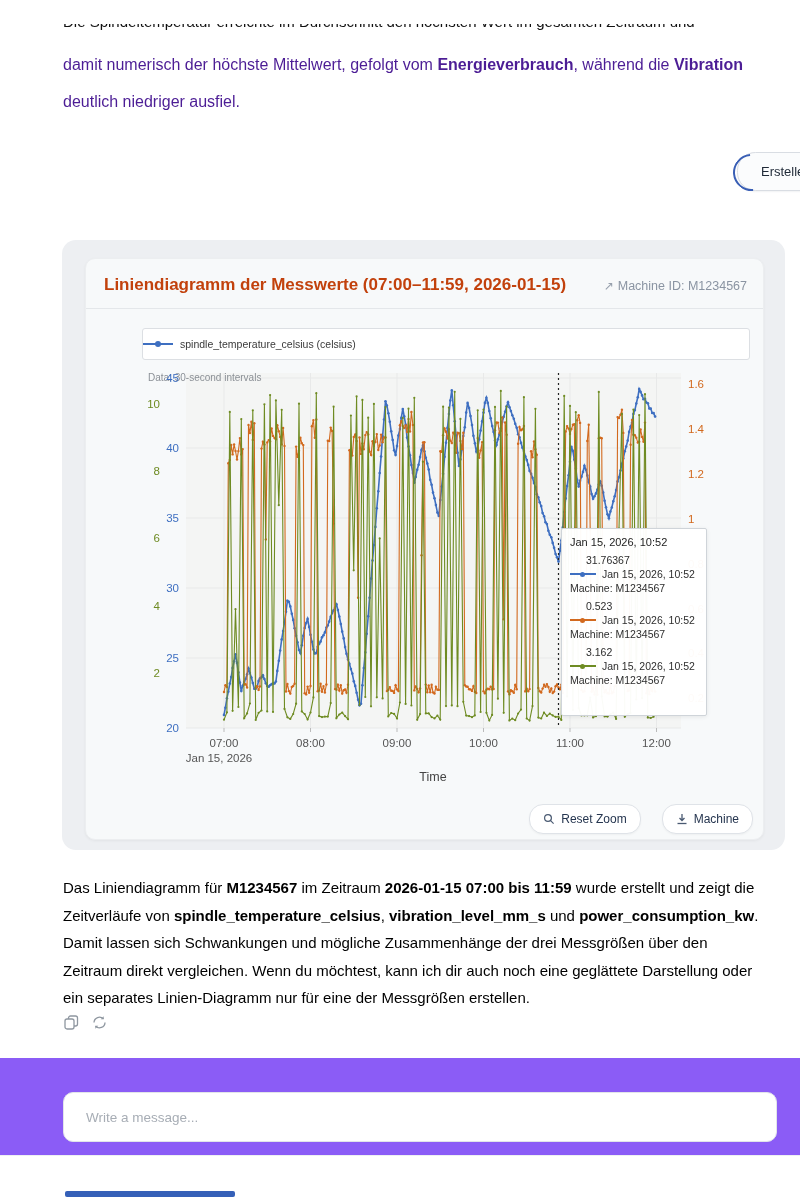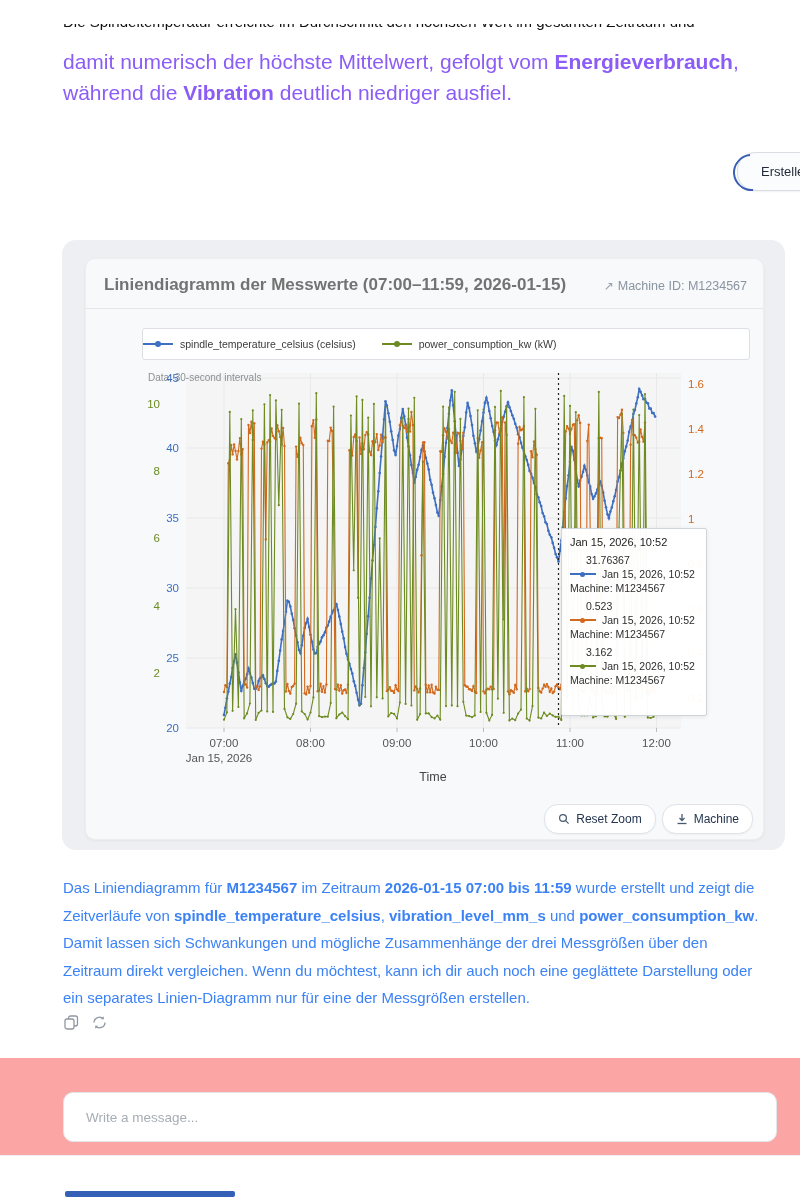--- a/index.html
+++ b/index.html
@@ -3,34 +3,34 @@
 <meta charset="utf-8">
 <style>
   html,body{margin:0;padding:0;}
   body{width:800px;height:1200px;position:relative;background:#fff;overflow:hidden;
        font-family:"Liberation Sans",sans-serif;color:#161616;}
   .abs{position:absolute;}
   
   .top-clip{left:63px;top:24px;width:700px;height:9px;overflow:hidden;}
   .top-clip .inner{margin-top:-11px;font-size:15px;white-space:nowrap;color:#111;}
   
-  .para{left:63px;top:46px;width:700px;font-size:21px;line-height:31px;color:#8b5cf6;}
+  .para{left:63px;top:46px;width:700px;font-size:16px;line-height:37px;color:#4c1d95;}
   .para strong{font-weight:700;}
   
   .chip{left:737px;top:152px;width:150px;height:37px;background:#fbfcfd;border:1px solid #d9dde3;
         border-radius:18.5px;display:flex;align-items:center;box-shadow:0 1px 2px rgba(20,30,60,.06);}
   .chip .arc{position:absolute;left:-5px;top:1px;width:33px;height:33px;border:2.5px solid transparent;
         border-left-color:#3a5fb5;border-bottom-color:#3a5fb5;border-radius:50%;transform:rotate(40deg);}
   .chip .lbl{margin-left:23px;font-size:13px;color:#1f2937;white-space:nowrap;}
   
   .bubble{left:62px;top:240px;width:723px;height:610px;background:#edeff2;border-radius:14px;}
   .card{left:85px;top:258px;width:677px;height:580px;background:#f7f9fa;border:1px solid #eceef0;
         border-radius:10px;box-shadow:0 1px 3px rgba(0,0,0,.05);}
   .card-head{position:absolute;left:0;top:0;width:100%;height:50px;border-bottom:1px solid #e4e7ea;box-sizing:border-box;}
-  .card-title{position:absolute;left:18px;top:16px;font-size:17px;font-weight:700;color:#737373;}
+  .card-title{position:absolute;left:18px;top:16px;font-size:17px;font-weight:700;color:#c2410c;}
   .machine-id{position:absolute;right:16px;top:20px;font-size:12.5px;color:#8a94a2;}
   .machine-id .arr{font-size:12px;margin-right:4px;color:#97a0ad;}
   
   .legend{position:absolute;left:56px;top:69px;width:606px;height:30px;background:#fff;border:1px solid #dcdfe3;
           border-radius:3px;display:flex;align-items:center;justify-content:flex-start;gap:26px;}
   .legend-item{display:flex;align-items:center;gap:7px;cursor:pointer;}
   .lg-line{position:relative;width:30px;height:2px;display:inline-block;}
   .lg-dot{position:absolute;left:12px;top:-2px;width:6px;height:6px;border-radius:50%;display:inline-block;}
   .lg-label{font-size:10.5px;color:#3a3a3a;}
   
@@ -38,30 +38,30 @@
            border:1px solid #cfd4d9;border-radius:2px;box-shadow:0 1px 4px rgba(0,0,0,.08);
            font-size:10.5px;color:#2d2d2d;padding:6px 8px;box-sizing:border-box;line-height:14px;}
   .tt-head{font-size:11px;margin-bottom:4px;color:#222;}
   .tt-row{margin-bottom:4px;}
   .tt-val{margin-left:16px;}
   .tt-line{display:flex;align-items:center;gap:6px;}
   .tt-marker{position:relative;width:26px;height:2px;display:inline-block;flex:none;}
   .tt-marker i{position:absolute;left:10px;top:-1.5px;width:5px;height:5px;border-radius:50%;display:block;}
   .tt-machine{}
   
-  .chart-btns{position:absolute;right:10px;top:545px;display:flex;gap:6px;}
+  .chart-btns{position:absolute;right:10px;top:545px;display:flex;gap:21px;}
   .cbtn{height:28px;background:#fff;border:1px solid #dfe3e8;border-radius:14px;display:flex;align-items:center;
         gap:6px;padding:0 13px;font-size:12px;color:#25354f;box-shadow:0 1px 2px rgba(0,0,0,.04);cursor:pointer;}
   
-  .answer{left:63px;top:874px;width:704px;font-size:15px;line-height:27.5px;color:#3b82f6;}
+  .answer{left:63px;top:874px;width:704px;font-size:15px;line-height:27.5px;color:#000000;}
   .answer strong{font-weight:700;}
   .msg-icons{left:63px;top:1014px;display:flex;gap:11px;}
   .mi{width:17px;height:17px;cursor:pointer;}
   
-  .composer-band{left:0;top:1058px;width:800px;height:97px;background:#fca5a5;border-bottom:1px solid #eef0f2;}
+  .composer-band{left:0;top:1058px;width:800px;height:97px;background:#8b5cf6;border-bottom:1px solid #eef0f2;}
   .composer-box{left:63px;top:1092px;width:712px;height:48px;background:#fff;border:1px solid #e2e5e9;
                 border-radius:10px;display:flex;align-items:center;}
   .composer-box .ph{margin-left:22px;font-size:13.5px;color:#a7adb5;}
   .bottom-bar{left:65px;top:1191px;width:170px;height:6px;background:#3560b8;border-radius:2px;}
   svg text{font-family:"Liberation Sans",sans-serif;}
 </style>
 </head>
 <body>
 
 <div class="abs top-clip">
@@ -81,26 +81,20 @@
       <div class="card-title">Liniendiagramm der Messwerte (07:00–11:59, 2026-01-15)</div>
       <div class="machine-id"><span class="arr">↗</span><span>Machine ID: M1234567</span></div>
     </div>
 
     <div class="legend">
       <div class="legend-item">
         <span class="lg-line" style="background: rgb(62, 111, 193);">
             <span class="lg-dot" style="background: rgb(62, 111, 193);"></span>
           </span>
         <span class="lg-label">spindle_temperature_celsius (celsius)</span>
-      </div>
-      <div class="legend-item">
-        <span class="lg-line" style="background: rgb(110, 139, 34);">
-            <span class="lg-dot" style="background: rgb(110, 139, 34);"></span>
-          </span>
-        <span class="lg-label">power_consumption_kw (kW)</span>
       </div>
     </div>
 
     <svg id="chart-svg" width="677" height="580" style="position:absolute;left:0;top:0;">
         <rect x="100" y="114" width="495" height="355" fill="#f4f5f4"></rect>
         <line x1="100" x2="595" y1="119" y2="119" stroke="#e8e9e9" stroke-width="1"></line>
         <line x1="100" x2="595" y1="189" y2="189" stroke="#e8e9e9" stroke-width="1"></line>
         <line x1="100" x2="595" y1="259" y2="259" stroke="#e8e9e9" stroke-width="1"></line>
         <line x1="100" x2="595" y1="329" y2="329" stroke="#e8e9e9" stroke-width="1"></line>
         <line x1="100" x2="595" y1="399" y2="399" stroke="#e8e9e9" stroke-width="1"></line>

